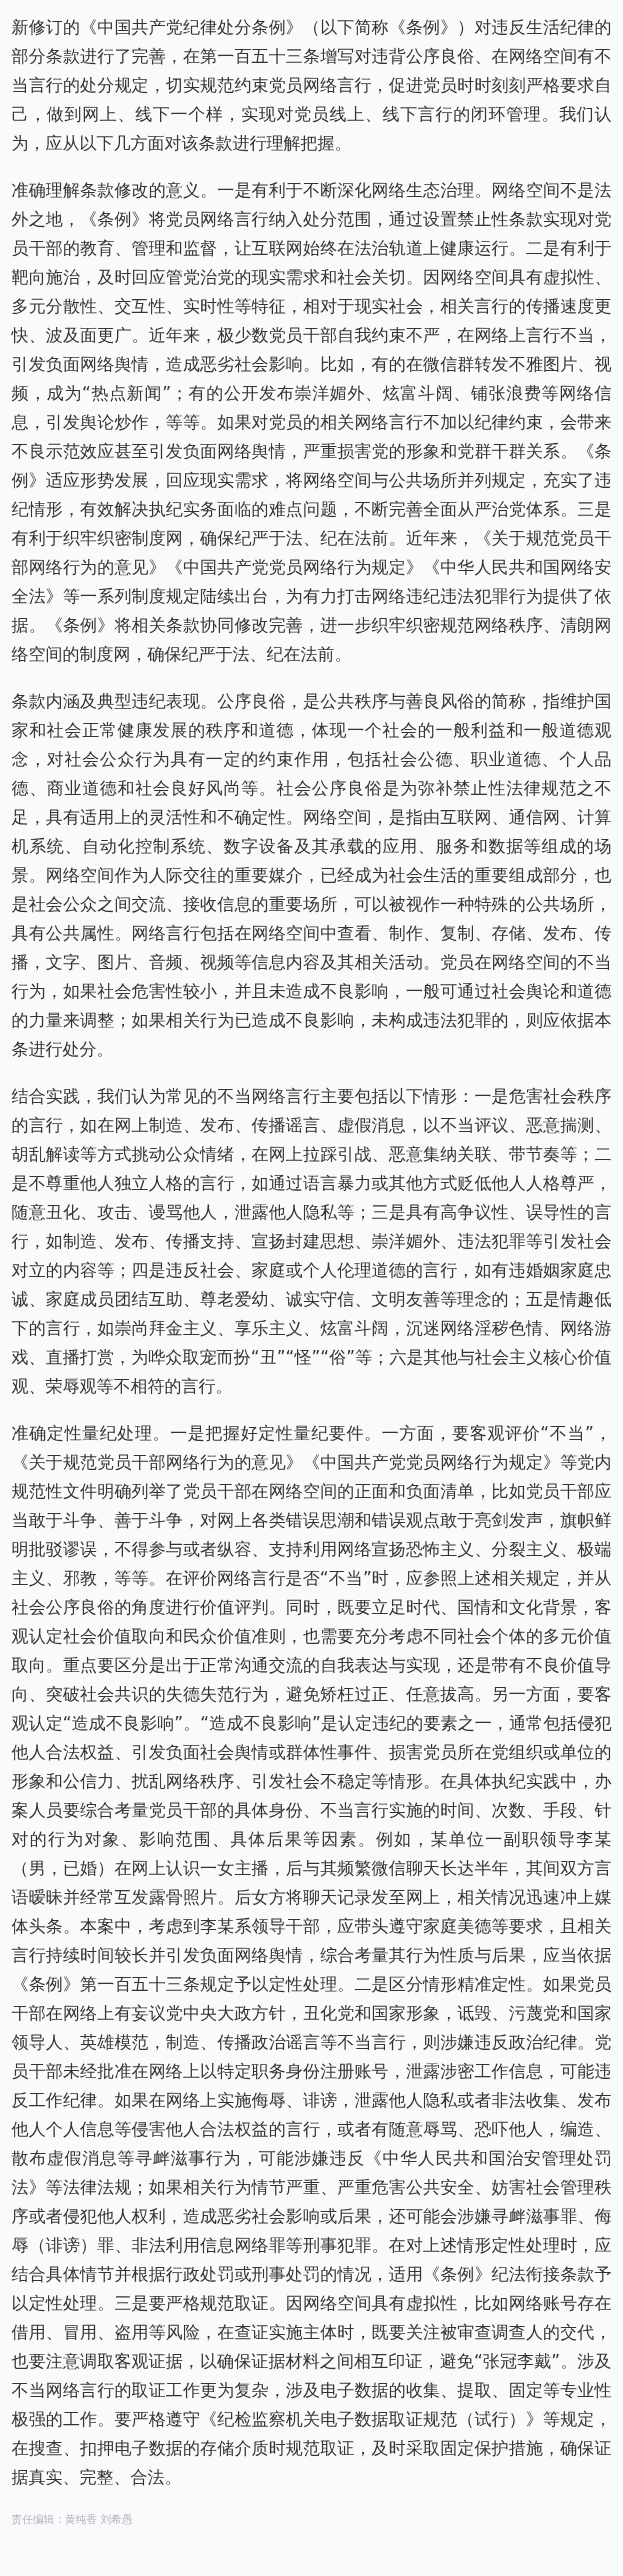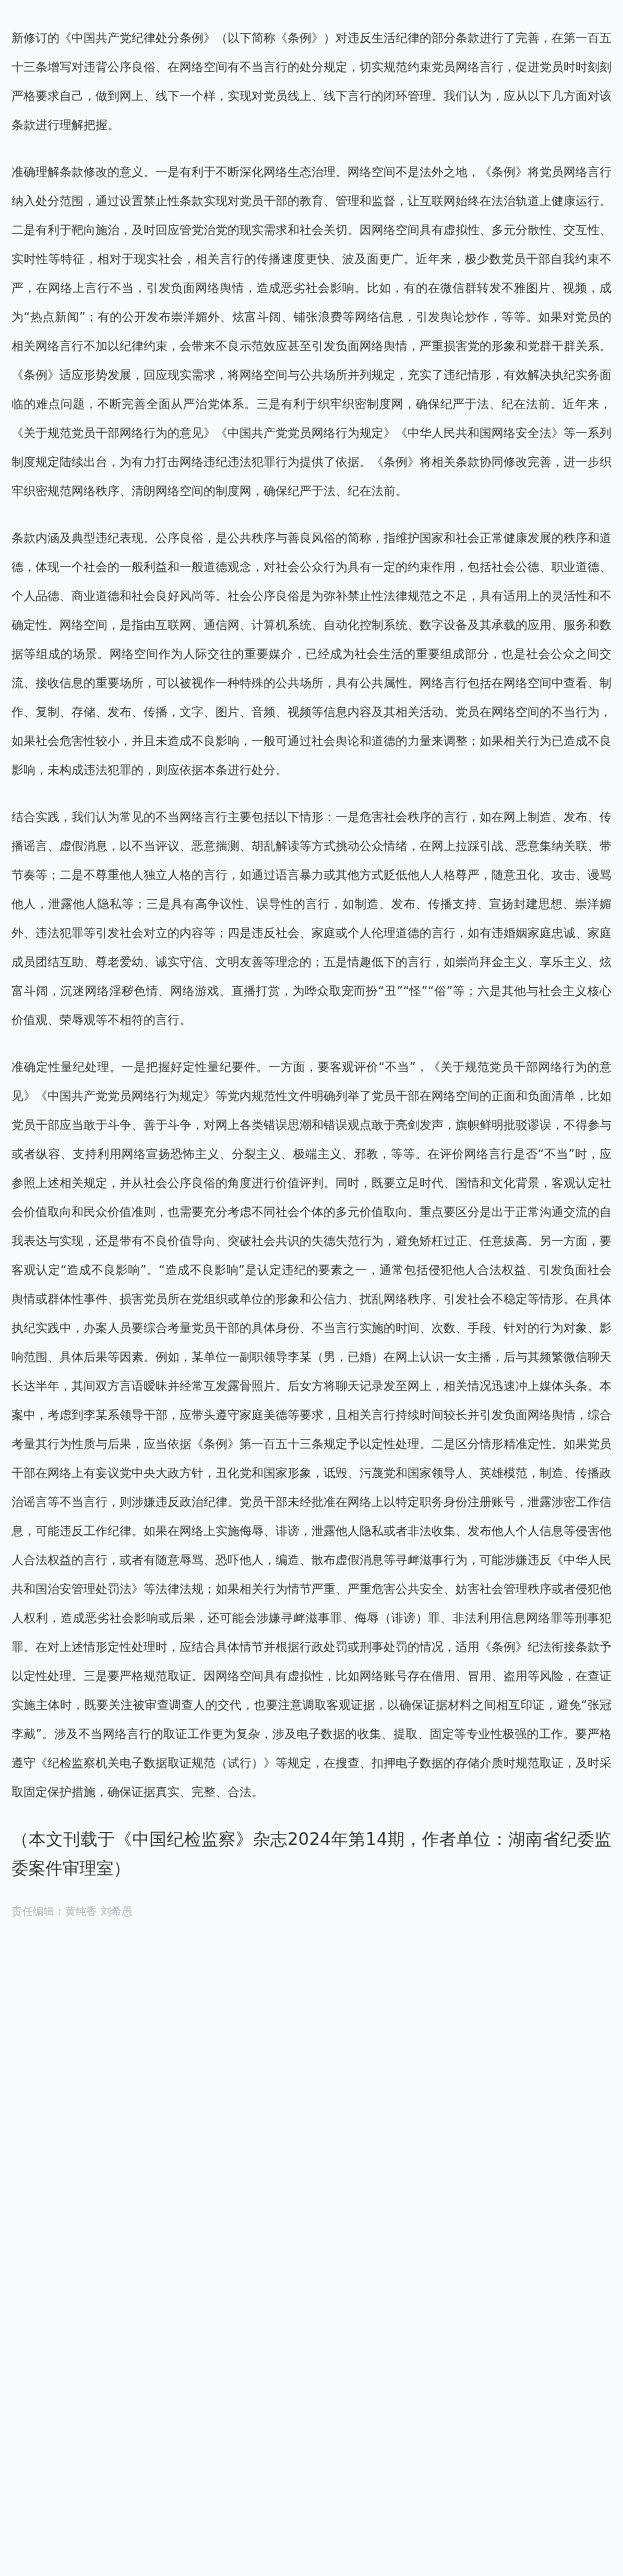--- a/index.html
+++ b/index.html
@@ -8,23 +8,23 @@
     background: #f9fafc;
     font-family: "DejaVu Sans", "Liberation Sans", sans-serif;
     color: #333333;
   }
   .article {
     padding: 11.5px 11.5px 24.6px 11.5px;
     box-sizing: border-box;
     width: 623px;
   }
   .para {
-    font-size: 12px;
+    font-size: 17px;
     line-height: 29px;
-    margin: 12px 0 18px 0;
+    margin: 1px 0 18px 0;
     text-align: justify;
     letter-spacing: 0;
     word-break: break-all;
   }
   .source {
     font-size: 17px;
     line-height: 29px;
     margin: 0 0 19.7px 0;
     text-align: justify;
   }
@@ -37,17 +37,16 @@
 </style>
 </head>
 <body>
 
 <div class="article">
   <p class="para">新修订的《中国共产党纪律处分条例》（以下简称《条例》）对违反生活纪律的部分条款进行了完善，在第一百五十三条增写对违背公序良俗、在网络空间有不当言行的处分规定，切实规范约束党员网络言行，促进党员时时刻刻严格要求自己，做到网上、线下一个样，实现对党员线上、线下言行的闭环管理。我们认为，应从以下几方面对该条款进行理解把握。</p>
   <p class="para">准确理解条款修改的意义。一是有利于不断深化网络生态治理。网络空间不是法外之地，《条例》将党员网络言行纳入处分范围，通过设置禁止性条款实现对党员干部的教育、管理和监督，让互联网始终在法治轨道上健康运行。二是有利于靶向施治，及时回应管党治党的现实需求和社会关切。因网络空间具有虚拟性、多元分散性、交互性、实时性等特征，相对于现实社会，相关言行的传播速度更快、波及面更广。近年来，极少数党员干部自我约束不严，在网络上言行不当，引发负面网络舆情，造成恶劣社会影响。比如，有的在微信群转发不雅图片、视频，成为“热点新闻”；有的公开发布崇洋媚外、炫富斗阔、铺张浪费等网络信息，引发舆论炒作，等等。如果对党员的相关网络言行不加以纪律约束，会带来不良示范效应甚至引发负面网络舆情，严重损害党的形象和党群干群关系。《条例》适应形势发展，回应现实需求，将网络空间与公共场所并列规定，充实了违纪情形，有效解决执纪实务面临的难点问题，不断完善全面从严治党体系。三是有利于织牢织密制度网，确保纪严于法、纪在法前。近年来，《关于规范党员干部网络行为的意见》《中国共产党党员网络行为规定》《中华人民共和国网络安全法》等一系列制度规定陆续出台，为有力打击网络违纪违法犯罪行为提供了依据。《条例》将相关条款协同修改完善，进一步织牢织密规范网络秩序、清朗网络空间的制度网，确保纪严于法、纪在法前。</p>
   <p class="para">条款内涵及典型违纪表现。公序良俗，是公共秩序与善良风俗的简称，指维护国家和社会正常健康发展的秩序和道德，体现一个社会的一般利益和一般道德观念，对社会公众行为具有一定的约束作用，包括社会公德、职业道德、个人品德、商业道德和社会良好风尚等。社会公序良俗是为弥补禁止性法律规范之不足，具有适用上的灵活性和不确定性。网络空间，是指由互联网、通信网、计算机系统、自动化控制系统、数字设备及其承载的应用、服务和数据等组成的场景。网络空间作为人际交往的重要媒介，已经成为社会生活的重要组成部分，也是社会公众之间交流、接收信息的重要场所，可以被视作一种特殊的公共场所，具有公共属性。网络言行包括在网络空间中查看、制作、复制、存储、发布、传播，文字、图片、音频、视频等信息内容及其相关活动。党员在网络空间的不当行为，如果社会危害性较小，并且未造成不良影响，一般可通过社会舆论和道德的力量来调整；如果相关行为已造成不良影响，未构成违法犯罪的，则应依据本条进行处分。</p>
   <p class="para">结合实践，我们认为常见的不当网络言行主要包括以下情形：一是危害社会秩序的言行，如在网上制造、发布、传播谣言、虚假消息，以不当评议、恶意揣测、胡乱解读等方式挑动公众情绪，在网上拉踩引战、恶意集纳关联、带节奏等；二是不尊重他人独立人格的言行，如通过语言暴力或其他方式贬低他人人格尊严，随意丑化、攻击、谩骂他人，泄露他人隐私等；三是具有高争议性、误导性的言行，如制造、发布、传播支持、宣扬封建思想、崇洋媚外、违法犯罪等引发社会对立的内容等；四是违反社会、家庭或个人伦理道德的言行，如有违婚姻家庭忠诚、家庭成员团结互助、尊老爱幼、诚实守信、文明友善等理念的；五是情趣低下的言行，如崇尚拜金主义、享乐主义、炫富斗阔，沉迷网络淫秽色情、网络游戏、直播打赏，为哗众取宠而扮“丑”“怪”“俗”等；六是其他与社会主义核心价值观、荣辱观等不相符的言行。</p>
   <p class="para">准确定性量纪处理。一是把握好定性量纪要件。一方面，要客观评价“不当”，《关于规范党员干部网络行为的意见》《中国共产党党员网络行为规定》等党内规范性文件明确列举了党员干部在网络空间的正面和负面清单，比如党员干部应当敢于斗争、善于斗争，对网上各类错误思潮和错误观点敢于亮剑发声，旗帜鲜明批驳谬误，不得参与或者纵容、支持利用网络宣扬恐怖主义、分裂主义、极端主义、邪教，等等。在评价网络言行是否“不当”时，应参照上述相关规定，并从社会公序良俗的角度进行价值评判。同时，既要立足时代、国情和文化背景，客观认定社会价值取向和民众价值准则，也需要充分考虑不同社会个体的多元价值取向。重点要区分是出于正常沟通交流的自我表达与实现，还是带有不良价值导向、突破社会共识的失德失范行为，避免矫枉过正、任意拔高。另一方面，要客观认定“造成不良影响”。“造成不良影响”是认定违纪的要素之一，通常包括侵犯他人合法权益、引发负面社会舆情或群体性事件、损害党员所在党组织或单位的形象和公信力、扰乱网络秩序、引发社会不稳定等情形。在具体执纪实践中，办案人员要综合考量党员干部的具体身份、不当言行实施的时间、次数、手段、针对的行为对象、影响范围、具体后果等因素。例如，某单位一副职领导李某（男，已婚）在网上认识一女主播，后与其频繁微信聊天长达半年，其间双方言语暧昧并经常互发露骨照片。后女方将聊天记录发至网上，相关情况迅速冲上媒体头条。本案中，考虑到李某系领导干部，应带头遵守家庭美德等要求，且相关言行持续时间较长并引发负面网络舆情，综合考量其行为性质与后果，应当依据《条例》第一百五十三条规定予以定性处理。二是区分情形精准定性。如果党员干部在网络上有妄议党中央大政方针，丑化党和国家形象，诋毁、污蔑党和国家领导人、英雄模范，制造、传播政治谣言等不当言行，则涉嫌违反政治纪律。党员干部未经批准在网络上以特定职务身份注册账号，泄露涉密工作信息，可能违反工作纪律。如果在网络上实施侮辱、诽谤，泄露他人隐私或者非法收集、发布他人个人信息等侵害他人合法权益的言行，或者有随意辱骂、恐吓他人，编造、散布虚假消息等寻衅滋事行为，可能涉嫌违反《中华人民共和国治安管理处罚法》等法律法规；如果相关行为情节严重、严重危害公共安全、妨害社会管理秩序或者侵犯他人权利，造成恶劣社会影响或后果，还可能会涉嫌寻衅滋事罪、侮辱（诽谤）罪、非法利用信息网络罪等刑事犯罪。在对上述情形定性处理时，应结合具体情节并根据行政处罚或刑事处罚的情况，适用《条例》纪法衔接条款予以定性处理。三是要严格规范取证。因网络空间具有虚拟性，比如网络账号存在借用、冒用、盗用等风险，在查证实施主体时，既要关注被审查调查人的交代，也要注意调取客观证据，以确保证据材料之间相互印证，避免“张冠李戴”。涉及不当网络言行的取证工作更为复杂，涉及电子数据的收集、提取、固定等专业性极强的工作。要严格遵守《纪检监察机关电子数据取证规范（试行）》等规定，在搜查、扣押电子数据的存储介质时规范取证，及时采取固定保护措施，确保证据真实、完整、合法。</p>
-  <p class="source">（本文刊载于《中国纪检监察》杂志2024年第14期，作者单位：湖南省纪委监委案件审理室）</p>
   <p class="editor">责任编辑：黄纯香 刘希愚</p>
 
 </div>
 
 
 </body></html>

